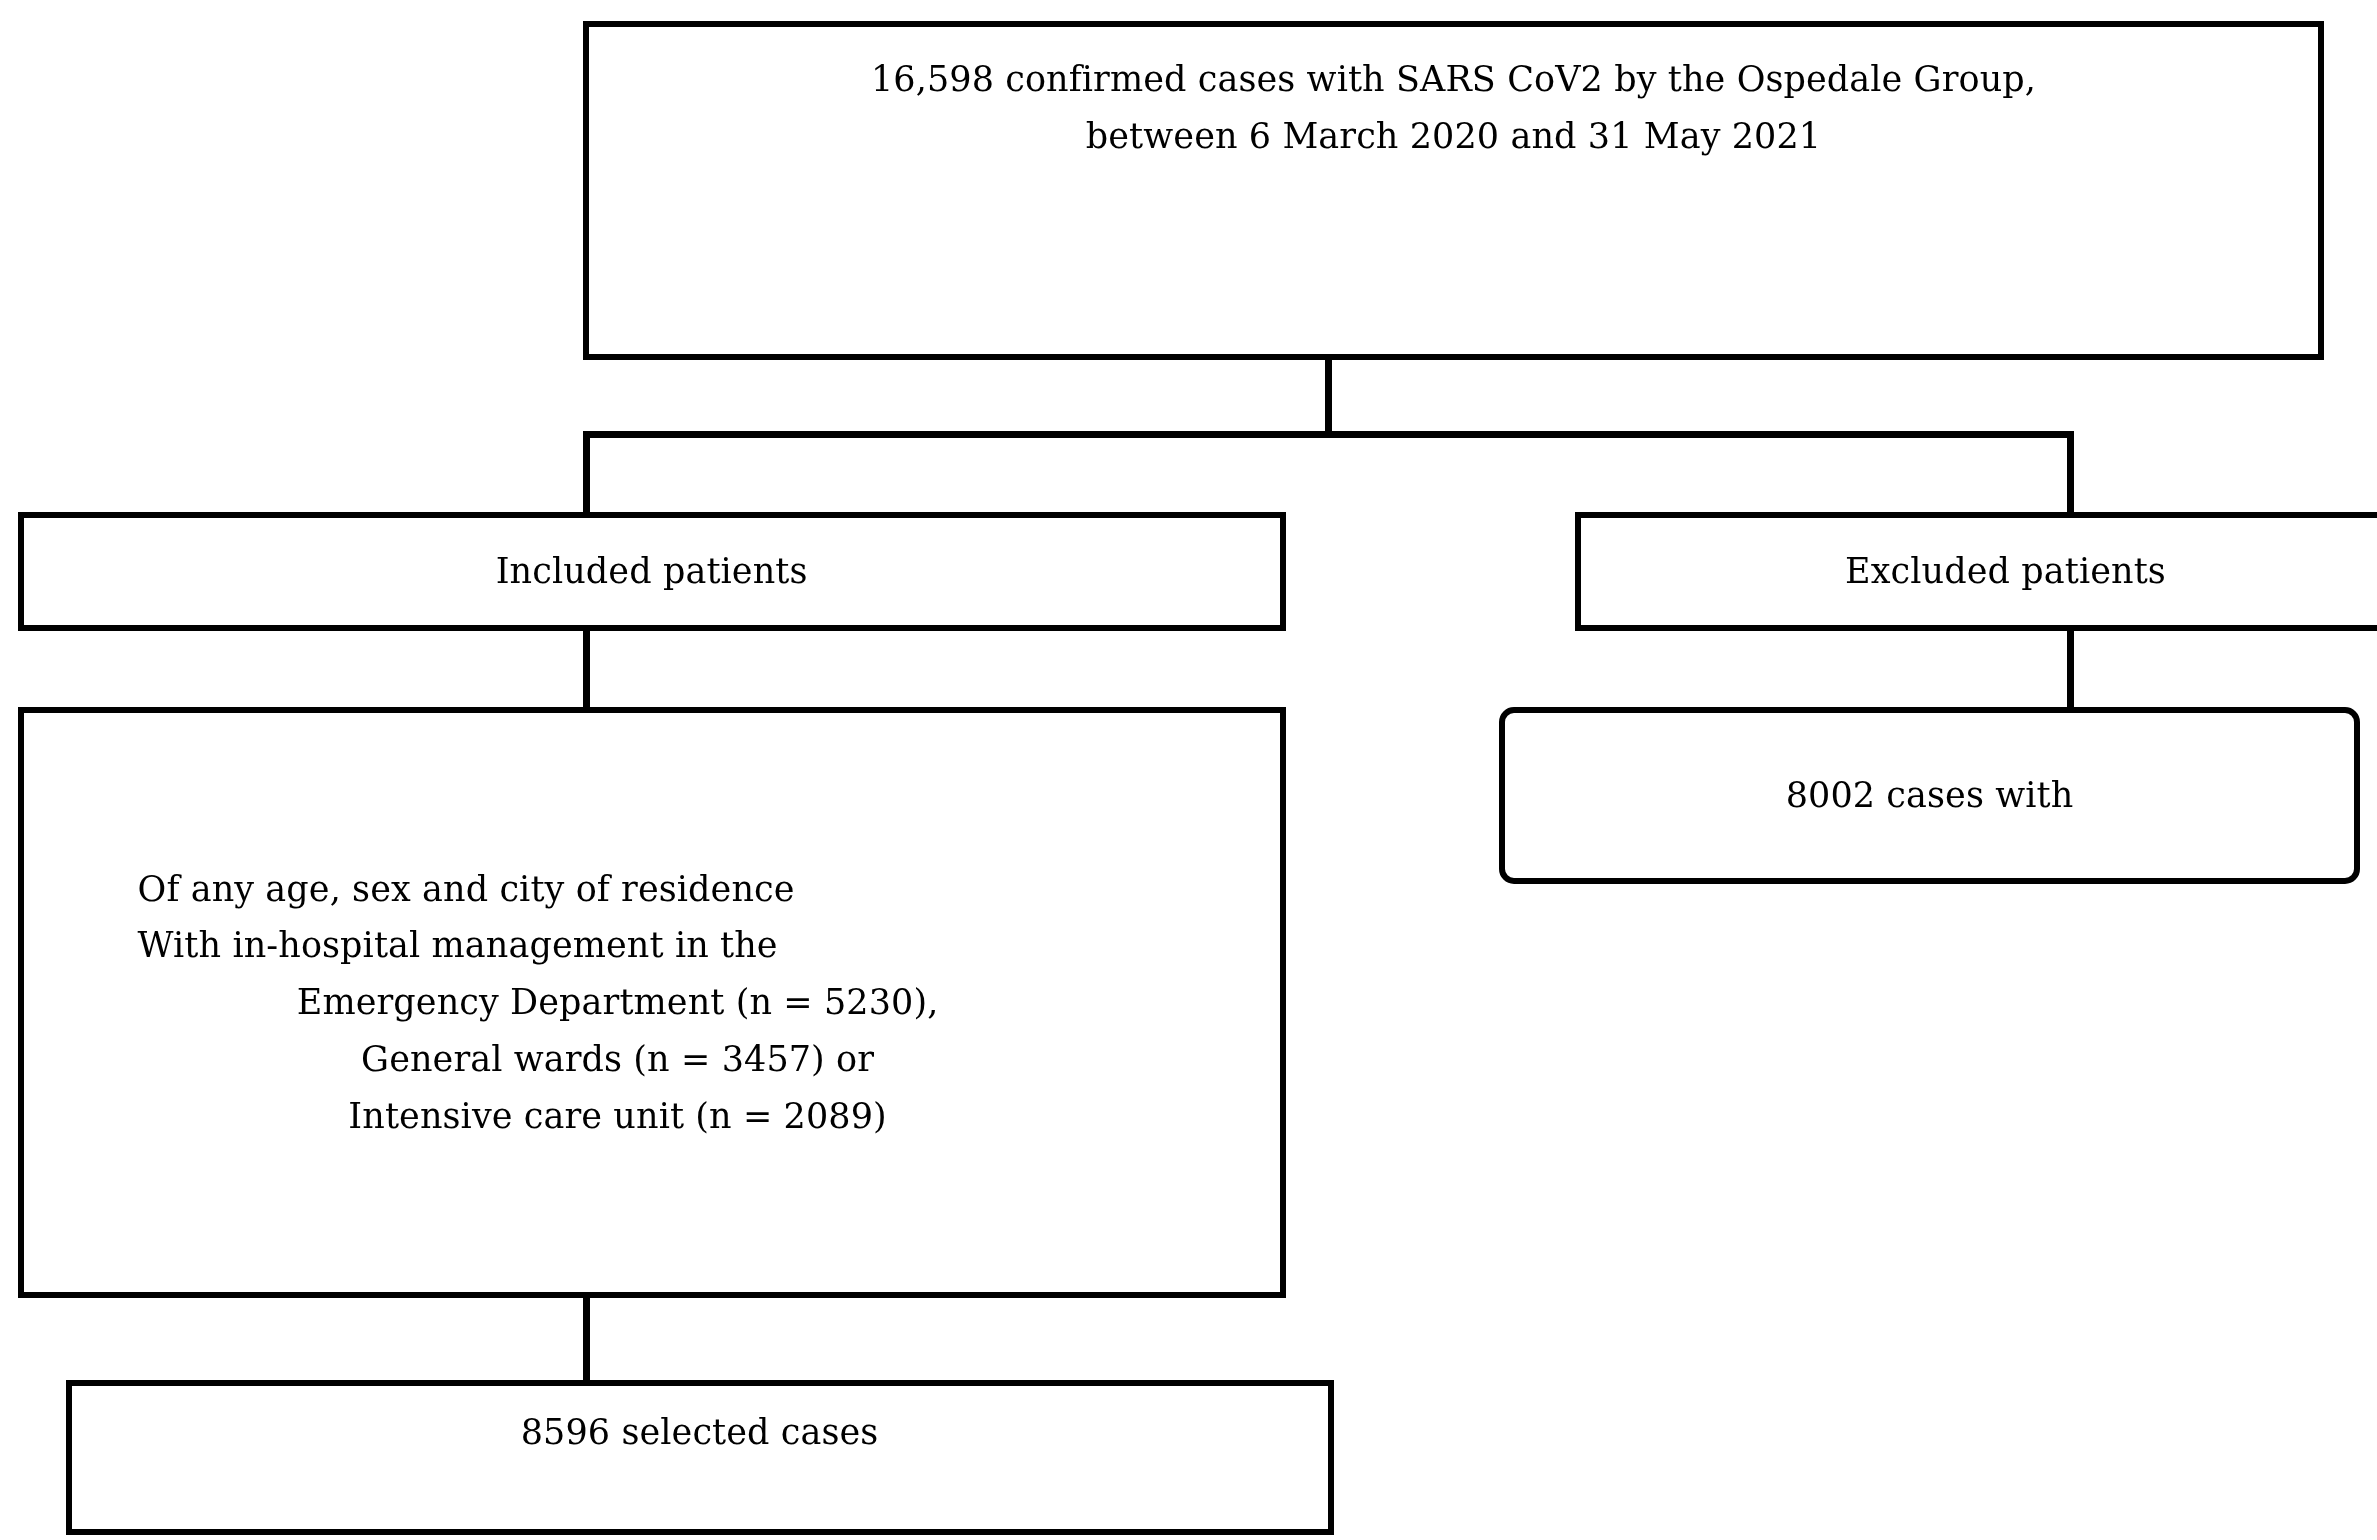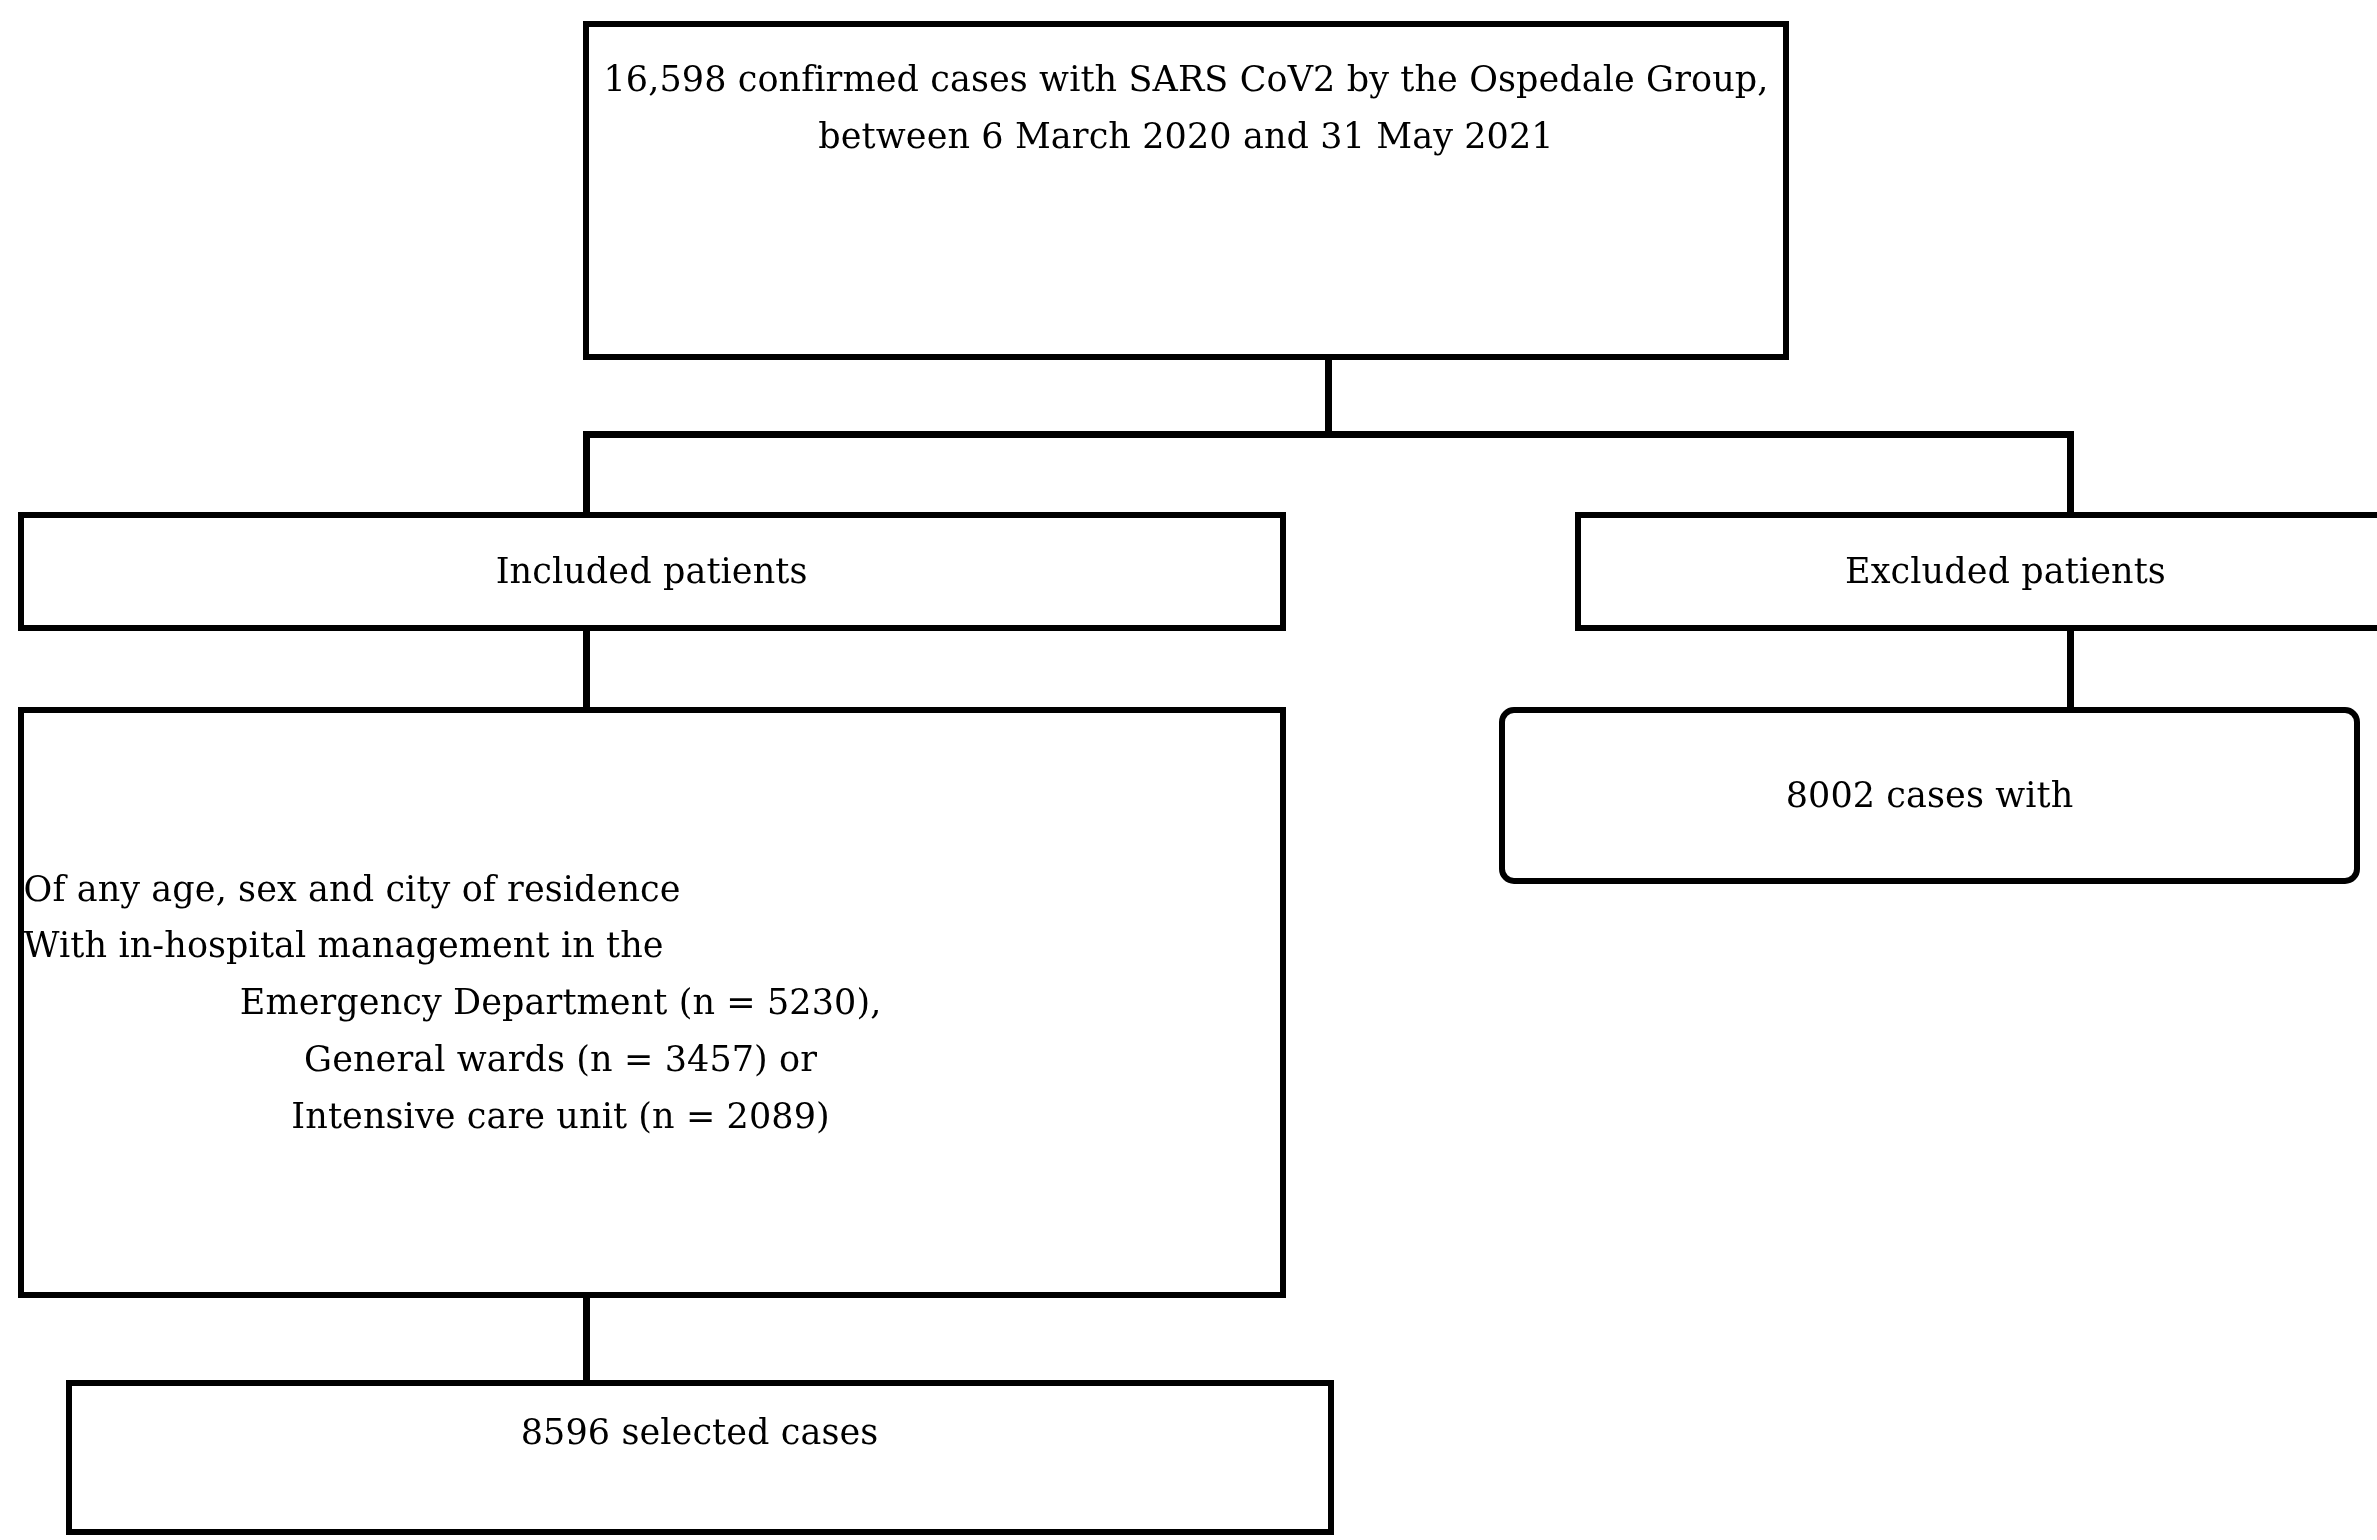--- a/index.html
+++ b/index.html
@@ -43,21 +43,21 @@
     font-size: 35px;
     line-height: 1.62;
     letter-spacing: 0.1px;
   }
 
   
 
   #node-source {
     left: 583px;
     top: 21px;
-    width: 1206px;
+    width: 1741px;
     height: 339px;
     justify-content: flex-start;
     padding-top: 24px;
   }
 
   #node-included {
     left: 17.6px;
     top: 512px;
     width: 1268px;
     height: 119px;
@@ -70,20 +70,21 @@
     height: 119px;
     margin-left: 40px;
   }
 
   #node-criteria {
     left: 17.6px;
     top: 707px;
     width: 1268px;
     height: 591px;
     align-items: flex-start;
+    padding-left: 114px;
   }
 
   #node-criteria .line {
     text-align: left;
   }
 
   #node-criteria .line.c-center {
     width: 100%;
     text-align: center;
     padding-right: 182px;

